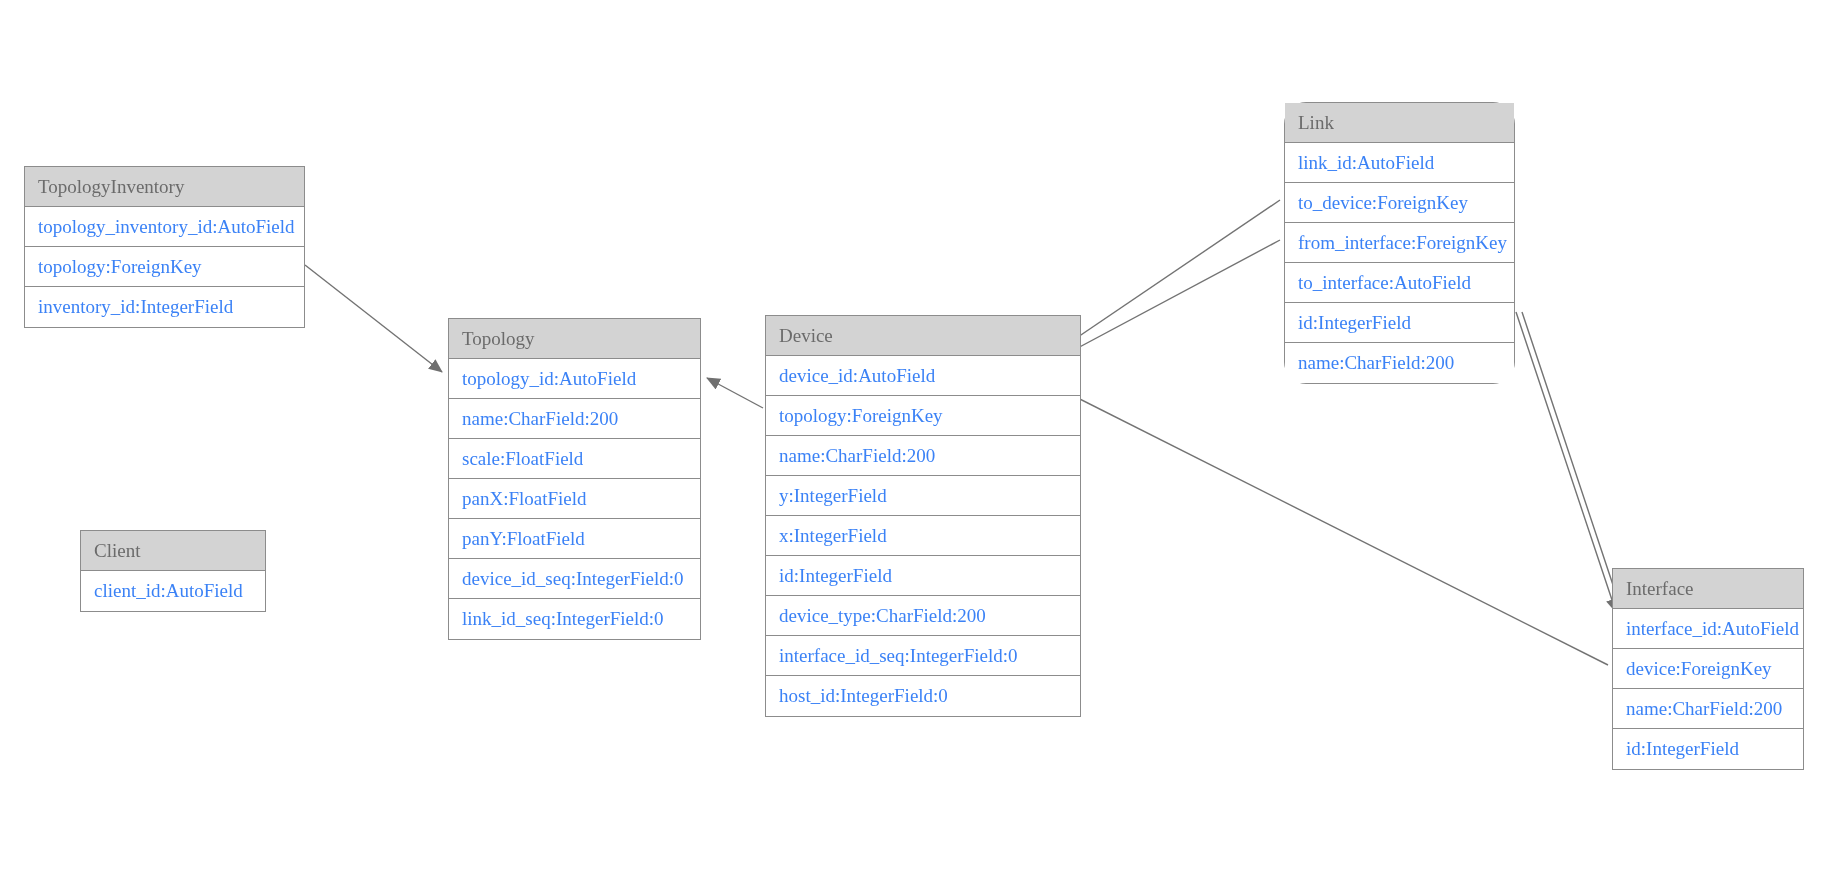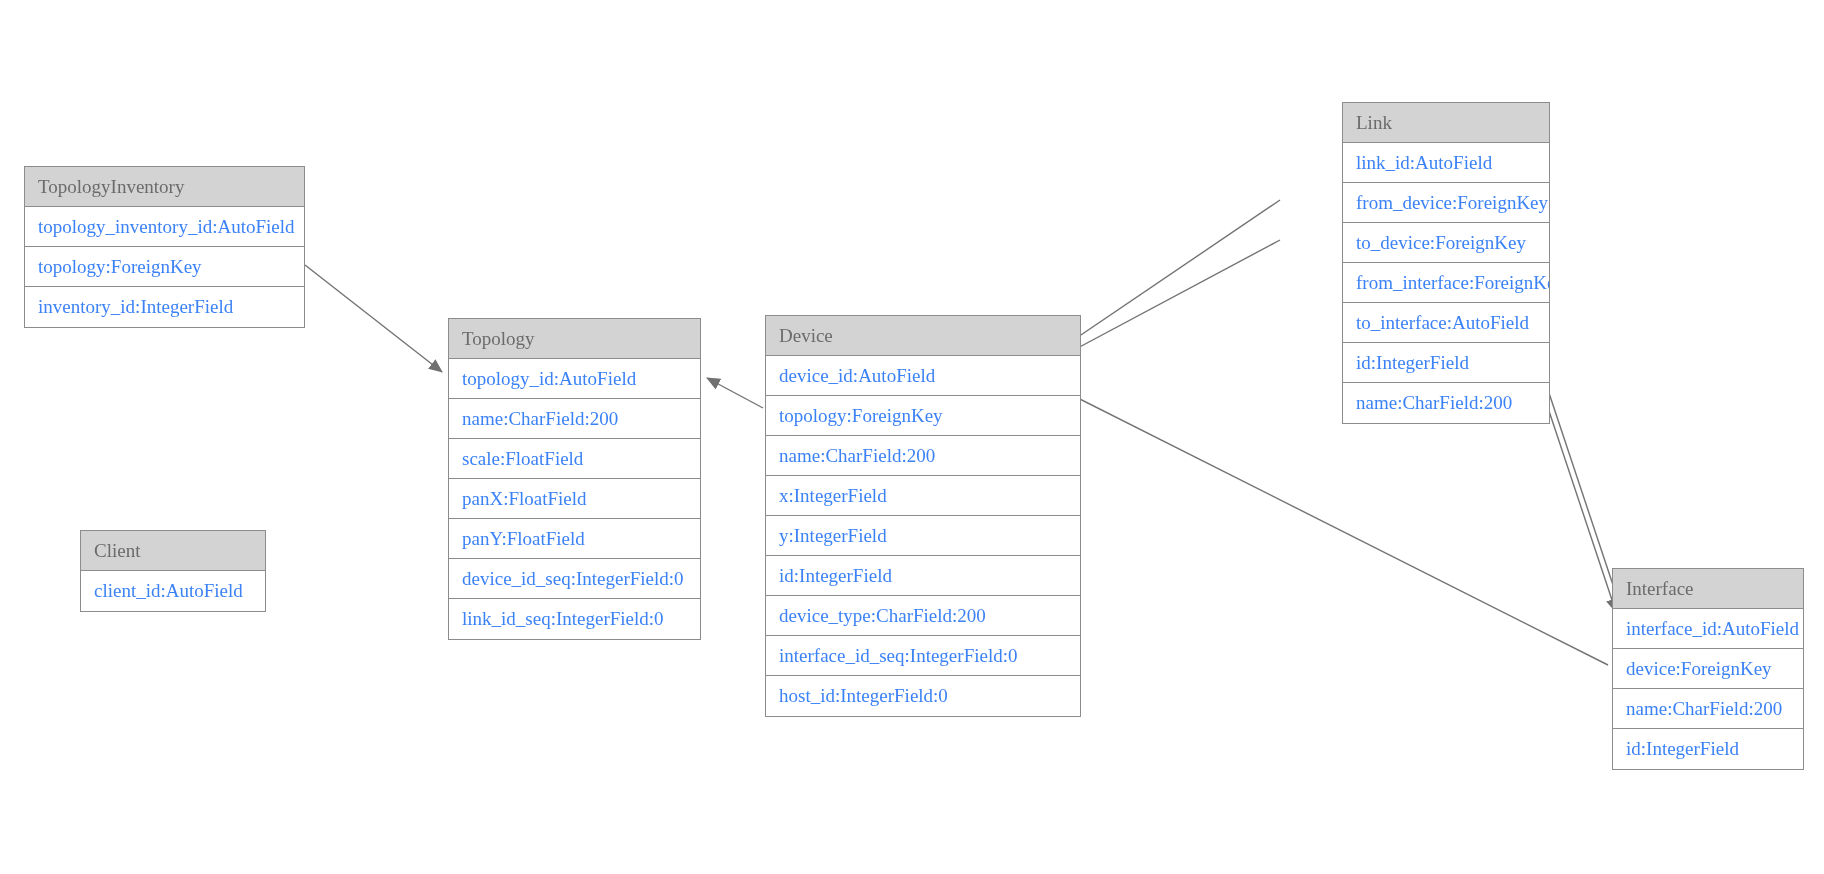--- a/index.html
+++ b/index.html
@@ -118,31 +118,30 @@
         <div class="entity-field">panX:FloatField</div>
         <div class="entity-field">panY:FloatField</div>
         <div class="entity-field">device_id_seq:IntegerField:0</div>
         <div class="entity-field">link_id_seq:IntegerField:0</div>
       </div>
       <div class="entity" style="left: 765px; top: 315px; width: 316px;">
         <div class="entity-header">Device</div>
         <div class="entity-field">device_id:AutoField</div>
         <div class="entity-field">topology:ForeignKey</div>
         <div class="entity-field">name:CharField:200</div>
+        <div class="entity-field">y:IntegerField</div>
         <div class="entity-field">x:IntegerField</div>
-        <div class="entity-field">y:IntegerField</div>
         <div class="entity-field">id:IntegerField</div>
         <div class="entity-field">device_type:CharField:200</div>
         <div class="entity-field">interface_id_seq:IntegerField:0</div>
         <div class="entity-field">host_id:IntegerField:0</div>
       </div>
-      <div class="entity" style="left: 1342px; top: 102px; width: 208px;">
+      <div class="entity" style="left: 1284px; top: 102px; width: 231px; border-radius: 22px;">
         <div class="entity-header">Link</div>
         <div class="entity-field">link_id:AutoField</div>
-        <div class="entity-field">from_device:ForeignKey</div>
         <div class="entity-field">to_device:ForeignKey</div>
         <div class="entity-field">from_interface:ForeignKey</div>
         <div class="entity-field">to_interface:AutoField</div>
         <div class="entity-field">id:IntegerField</div>
         <div class="entity-field">name:CharField:200</div>
       </div>
       <div class="entity" style="left: 1612px; top: 568px; width: 192px;">
         <div class="entity-header">Interface</div>
         <div class="entity-field">interface_id:AutoField</div>
         <div class="entity-field">device:ForeignKey</div>

